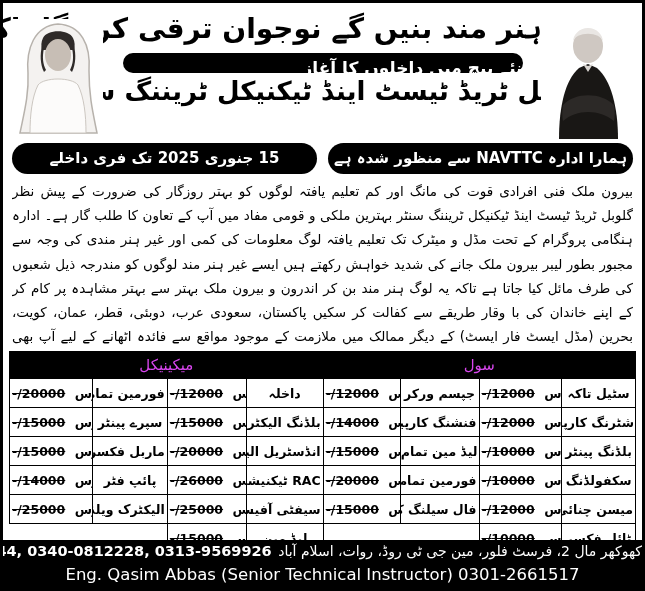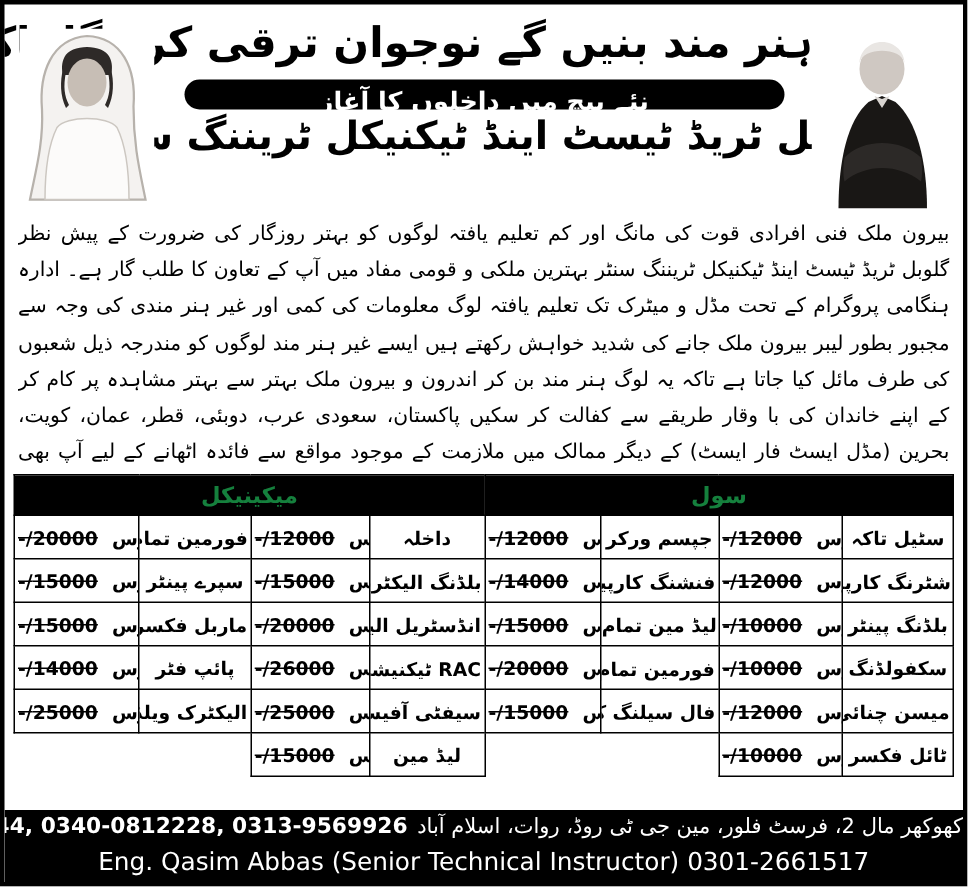--- a/index.html
+++ b/index.html
@@ -11,37 +11,37 @@
   
   .top{position:relative;height:132px;}
   .photo{position:absolute;top:10px;}
   .photo-left{left:10px;width:90px;height:118px;}
   .photo-right{right:6px;width:95px;height:120px;}
   .headline{
     margin:6px 100px 0 100px;text-align:center;direction:rtl;
     font-size:28px;font-weight:bold;white-space:nowrap;line-height:1.45;
   }
   .pill{background:#000;color:#fff;border-radius:18px;text-align:center;direction:rtl;}
-  .batch-pill{width:400px;height:20px;line-height:31px;margin:3px auto 2px auto;font-size:17px;font-weight:bold;}
+  .batch-pill{width:400px;height:20px;line-height:31px;margin:3px auto 2px auto;font-size:17px;font-weight:bold;text-align:right;}
   .center-name{
     text-align:center;direction:rtl;font-size:26px;font-weight:bold;
     white-space:nowrap;line-height:1.3;
   }
   
   .pill-row{display:flex;justify-content:space-between;padding:2px 9px 0 9px;height:33px;}
   .pill-row .pill{width:305px;height:31px;line-height:31px;font-size:15px;font-weight:bold;}
   
   .intro{
     direction:rtl;text-align:justify;margin:3px 9px 0 9px;height:170px;overflow:hidden;
     font-size:13.5px;line-height:24.2px;font-weight:500;
   }
   
   .tblwrap{margin:2px 6px 0 6px;}
   table{width:100%;border-collapse:collapse;table-layout:fixed;direction:rtl;}
-  th{background:#000;color:#15803d;font-size:15px;font-weight:bold;height:24px;border:1.5px solid #000;}
+  th{background:#000;color:#d946ef;font-size:15px;font-weight:normal;height:24px;border:1.5px solid #000;}
   td{border:1.5px solid #000;height:28px;text-align:center;vertical-align:middle;
      font-size:12.5px;font-weight:bold;padding:0 2px;overflow:hidden;white-space:nowrap;}
   td.course{direction:rtl;}
   td.pricecell{direction:ltr;}
   td.pricecell s{margin-right:5px;}
   td.blank{border:none;}
   
   .footer{
     position:absolute;left:0;right:0;bottom:0;height:48px;background:#000;color:#fff;
     text-align:center;overflow:hidden;
@@ -78,20 +78,24 @@
         <rect width="95" height="120" fill="#ffffff"></rect>
         <ellipse cx="47" cy="27" rx="15" ry="17" fill="#cfc8c2"></ellipse>
         <path d="M32 23 C34 12 60 12 62 23 C62 16 56 9 47 9 C38 9 32 16 32 23 Z" fill="#e9e6e3"></path>
         <path d="M18 120 C18 88 24 61 38 49 L47 45 L56 49 C70 61 77 88 77 120 Z" fill="#191715"></path>
         <path d="M22 86 C34 73 60 73 73 86 C74 92 74 98 73 102 C58 90 36 90 22 102 C21 98 21 92 22 86 Z" fill="#2c2927"></path>
         <path d="M42 45 L47 53 L52 45 L47 47 Z" fill="#d8d4d0"></path>
       </svg>
     </div>
   </div>
 
+  <div class="pill-row">
+    <div class="pill">15 جنوری 2025 تک فری داخلے</div>
+    <div class="pill">ہمارا ادارہ NAVTTC سے منظور شدہ ہے</div>
+  </div>
 
   <div class="intro">بیرون ملک فنی افرادی قوت کی مانگ اور کم تعلیم یافتہ لوگوں کو بہتر روزگار کی ضرورت کے پیش نظر گلوبل ٹریڈ ٹیسٹ اینڈ ٹیکنیکل ٹریننگ سنٹر بہترین ملکی و قومی مفاد میں آپ کے تعاون کا طلب گار ہے۔ ادارہ ہنگامی پروگرام کے تحت مڈل و میٹرک تک تعلیم یافتہ لوگ معلومات کی کمی اور غیر ہنر مندی کی وجہ سے مجبور بطور لیبر بیرون ملک جانے کی شدید خواہش رکھتے ہیں ایسے غیر ہنر مند لوگوں کو مندرجہ ذیل شعبوں کی طرف مائل کیا جاتا ہے تاکہ یہ لوگ ہنر مند بن کر اندرون و بیرون ملک بہتر سے بہتر مشاہدہ پر کام کر کے اپنے خاندان کی با وقار طریقے سے کفالت کر سکیں پاکستان، سعودی عرب، دوبئی، قطر، عمان، کویت، بحرین (مڈل ایسٹ فار ایسٹ) کے دیگر ممالک میں ملازمت کے موجود مواقع سے فائدہ اٹھانے کے لیے آپ بھی فوراً ادارہ ہذا میں داخلہ لے کر مندرجہ ذیل کورس میں سے کوئی ایک کورس صرف 1 ماہ میں صبح 9 بجے سے شام 2 بجے تک تھیوری + پریکٹیکل کے ساتھ مکمل کریں اور بطور ٹریڈ مین بیرون ملک حسب خواہش زیادہ تنخواہ پر فوری ملازمت کے اہل ہو جائیں۔ ادارہ ہذا میں یونیفارم پہنا کر ڈسپلن کے تحت جامع سلیبس کے مطابق ٹریننگ دی جاتی ہے۔</div>
 
   <div class="tblwrap">
     <table>
       <colgroup>
         <col style="width:11.8%">
           <col style="width:13.2%">
           <col style="width:12.6%">
           <col style="width:12.3%">

